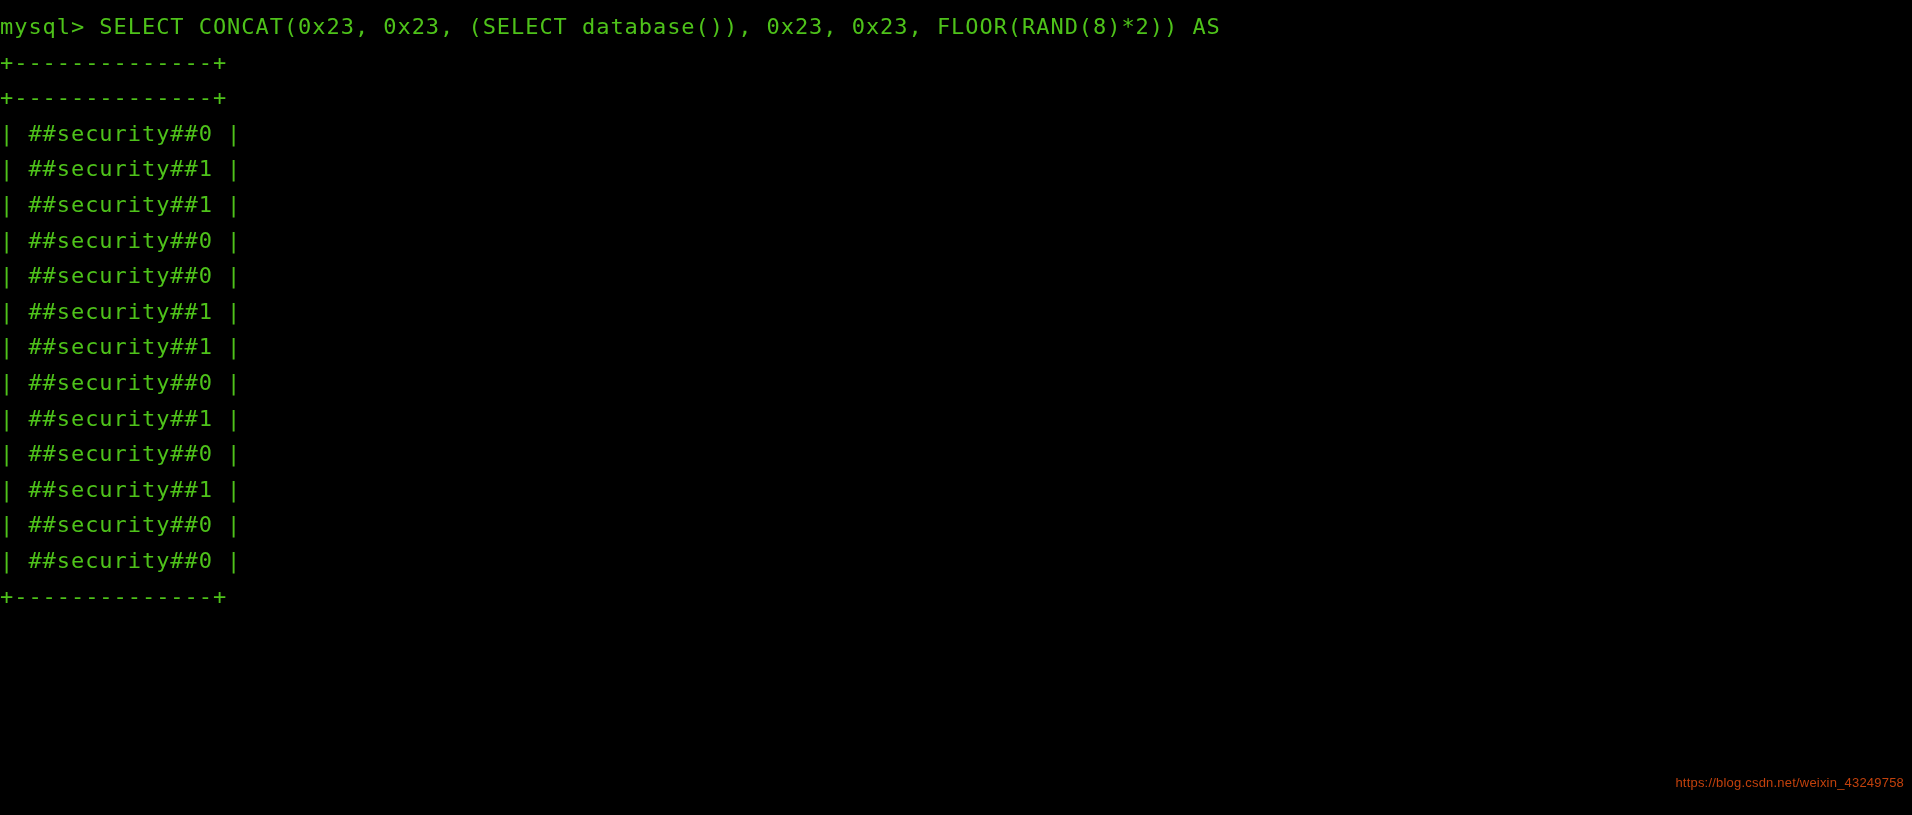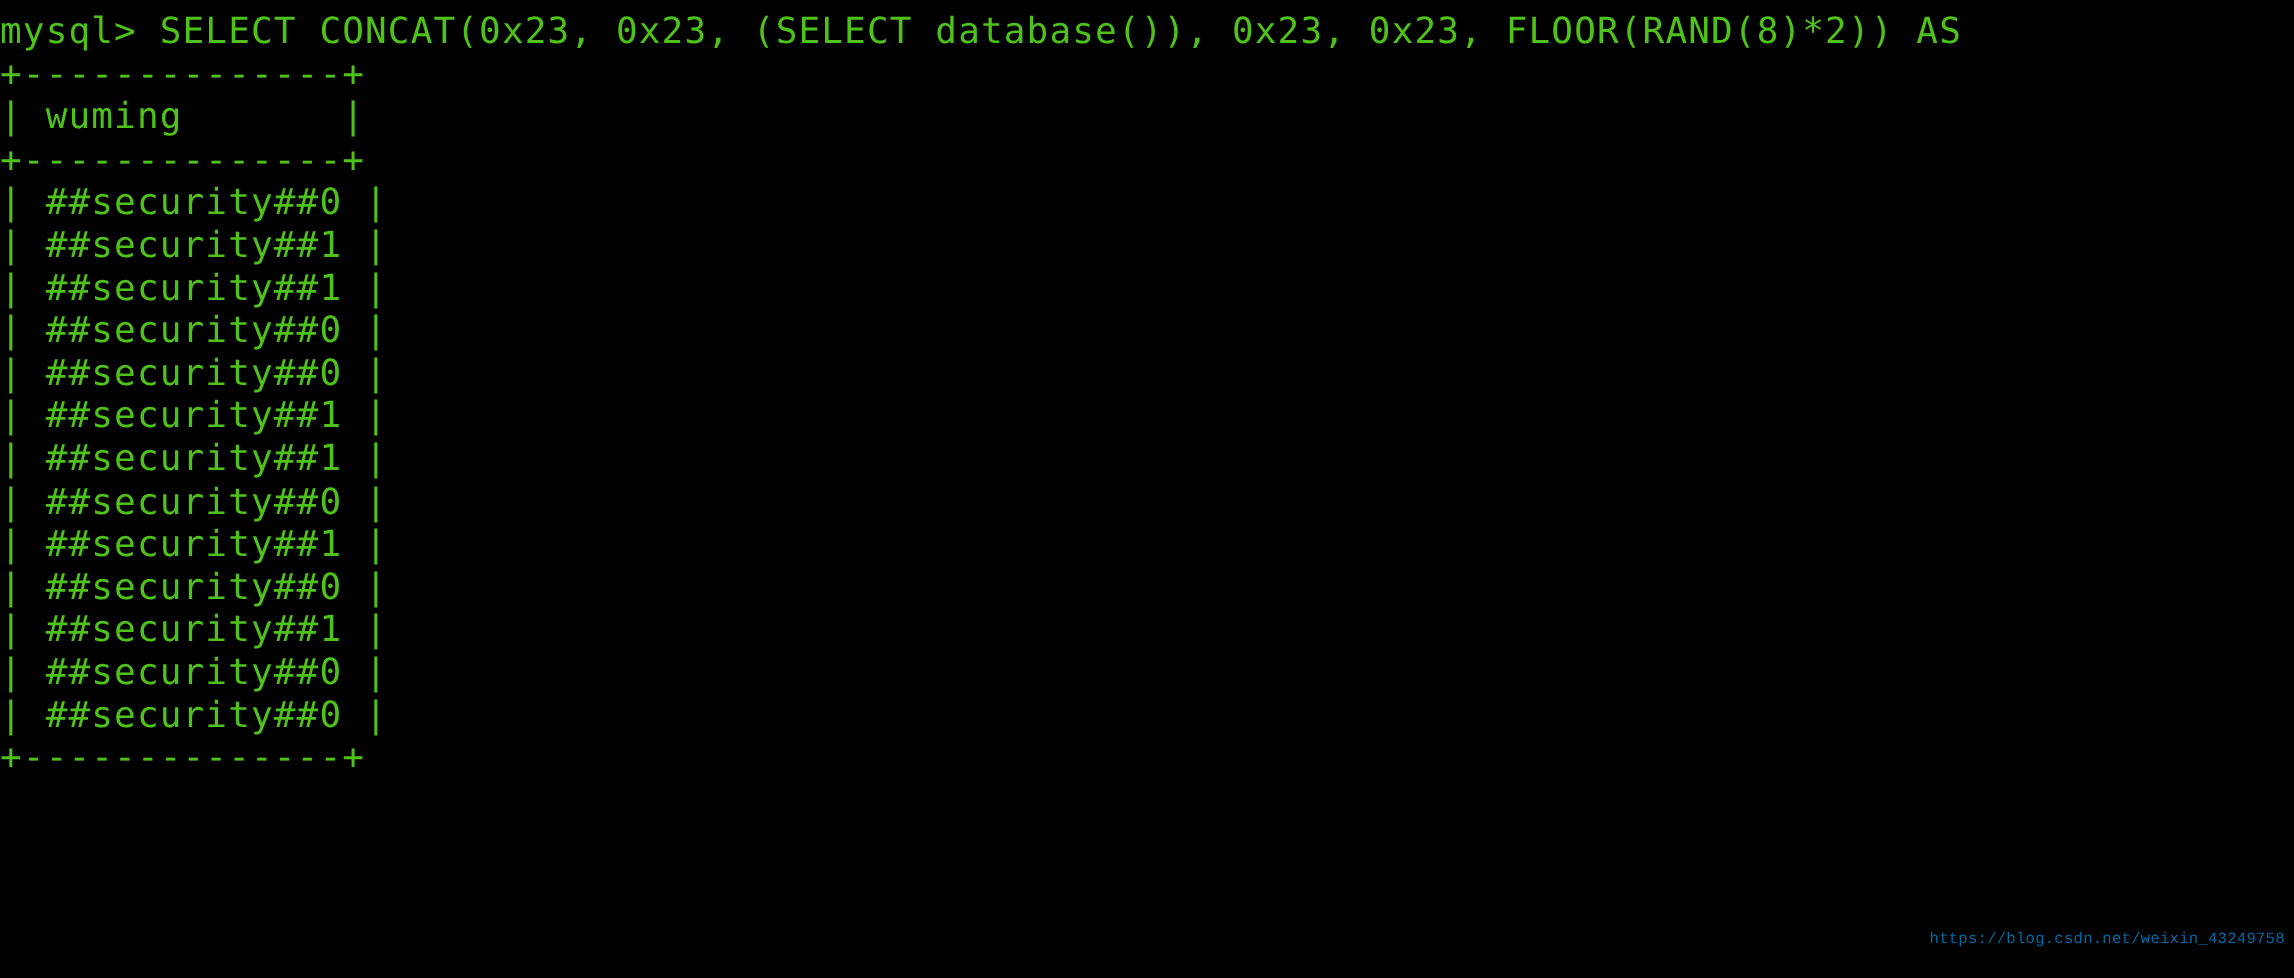--- a/index.html
+++ b/index.html
@@ -20,54 +20,53 @@
     top: 0;
     width: 1912px;
     height: 815px;
     background: #000000;
     color: #4ec21a;
     padding: 0;
     box-sizing: border-box;
   }
   .term-line {
     font-family: "DejaVu Sans Mono", "Liberation Mono", monospace;
-    font-size: 30px;
+    font-size: 22px;
     line-height: 35.6px;
     letter-spacing: 0.95px;
     white-space: pre;
     color: #4ec21a;
     margin: 0;
     padding: 0;
     height: 35.6px;
   }
   #lines-host {
     position: absolute;
     left: 0px;
     top: 9px;
     width: 1912px;
   }
   .watermark {
     position: absolute;
     right: 8px;
     bottom: 25px;
-    font-family: Liberation Mono, monospace;
+    font-family: Liberation Sans, sans-serif;
     font-size: 13px;
-    color: #0369a1;
+    color: #c2410c;
     white-space: pre;
     letter-spacing: 0.2px;
   }
 </style>
 </head>
 <body>
 
 <div id="terminal">
   <div id="lines-host">
       <div class="term-line">mysql&gt; SELECT CONCAT(0x23, 0x23, (SELECT database()), 0x23, 0x23, FLOOR(RAND(8)*2)) AS</div>
       <div class="term-line">+--------------+</div>
-      <div class="term-line">| wuming       |</div>
       <div class="term-line">+--------------+</div>
       <div class="term-line">| ##security##0 |</div>
       <div class="term-line">| ##security##1 |</div>
       <div class="term-line">| ##security##1 |</div>
       <div class="term-line">| ##security##0 |</div>
       <div class="term-line">| ##security##0 |</div>
       <div class="term-line">| ##security##1 |</div>
       <div class="term-line">| ##security##1 |</div>
       <div class="term-line">| ##security##0 |</div>
       <div class="term-line">| ##security##1 |</div>

